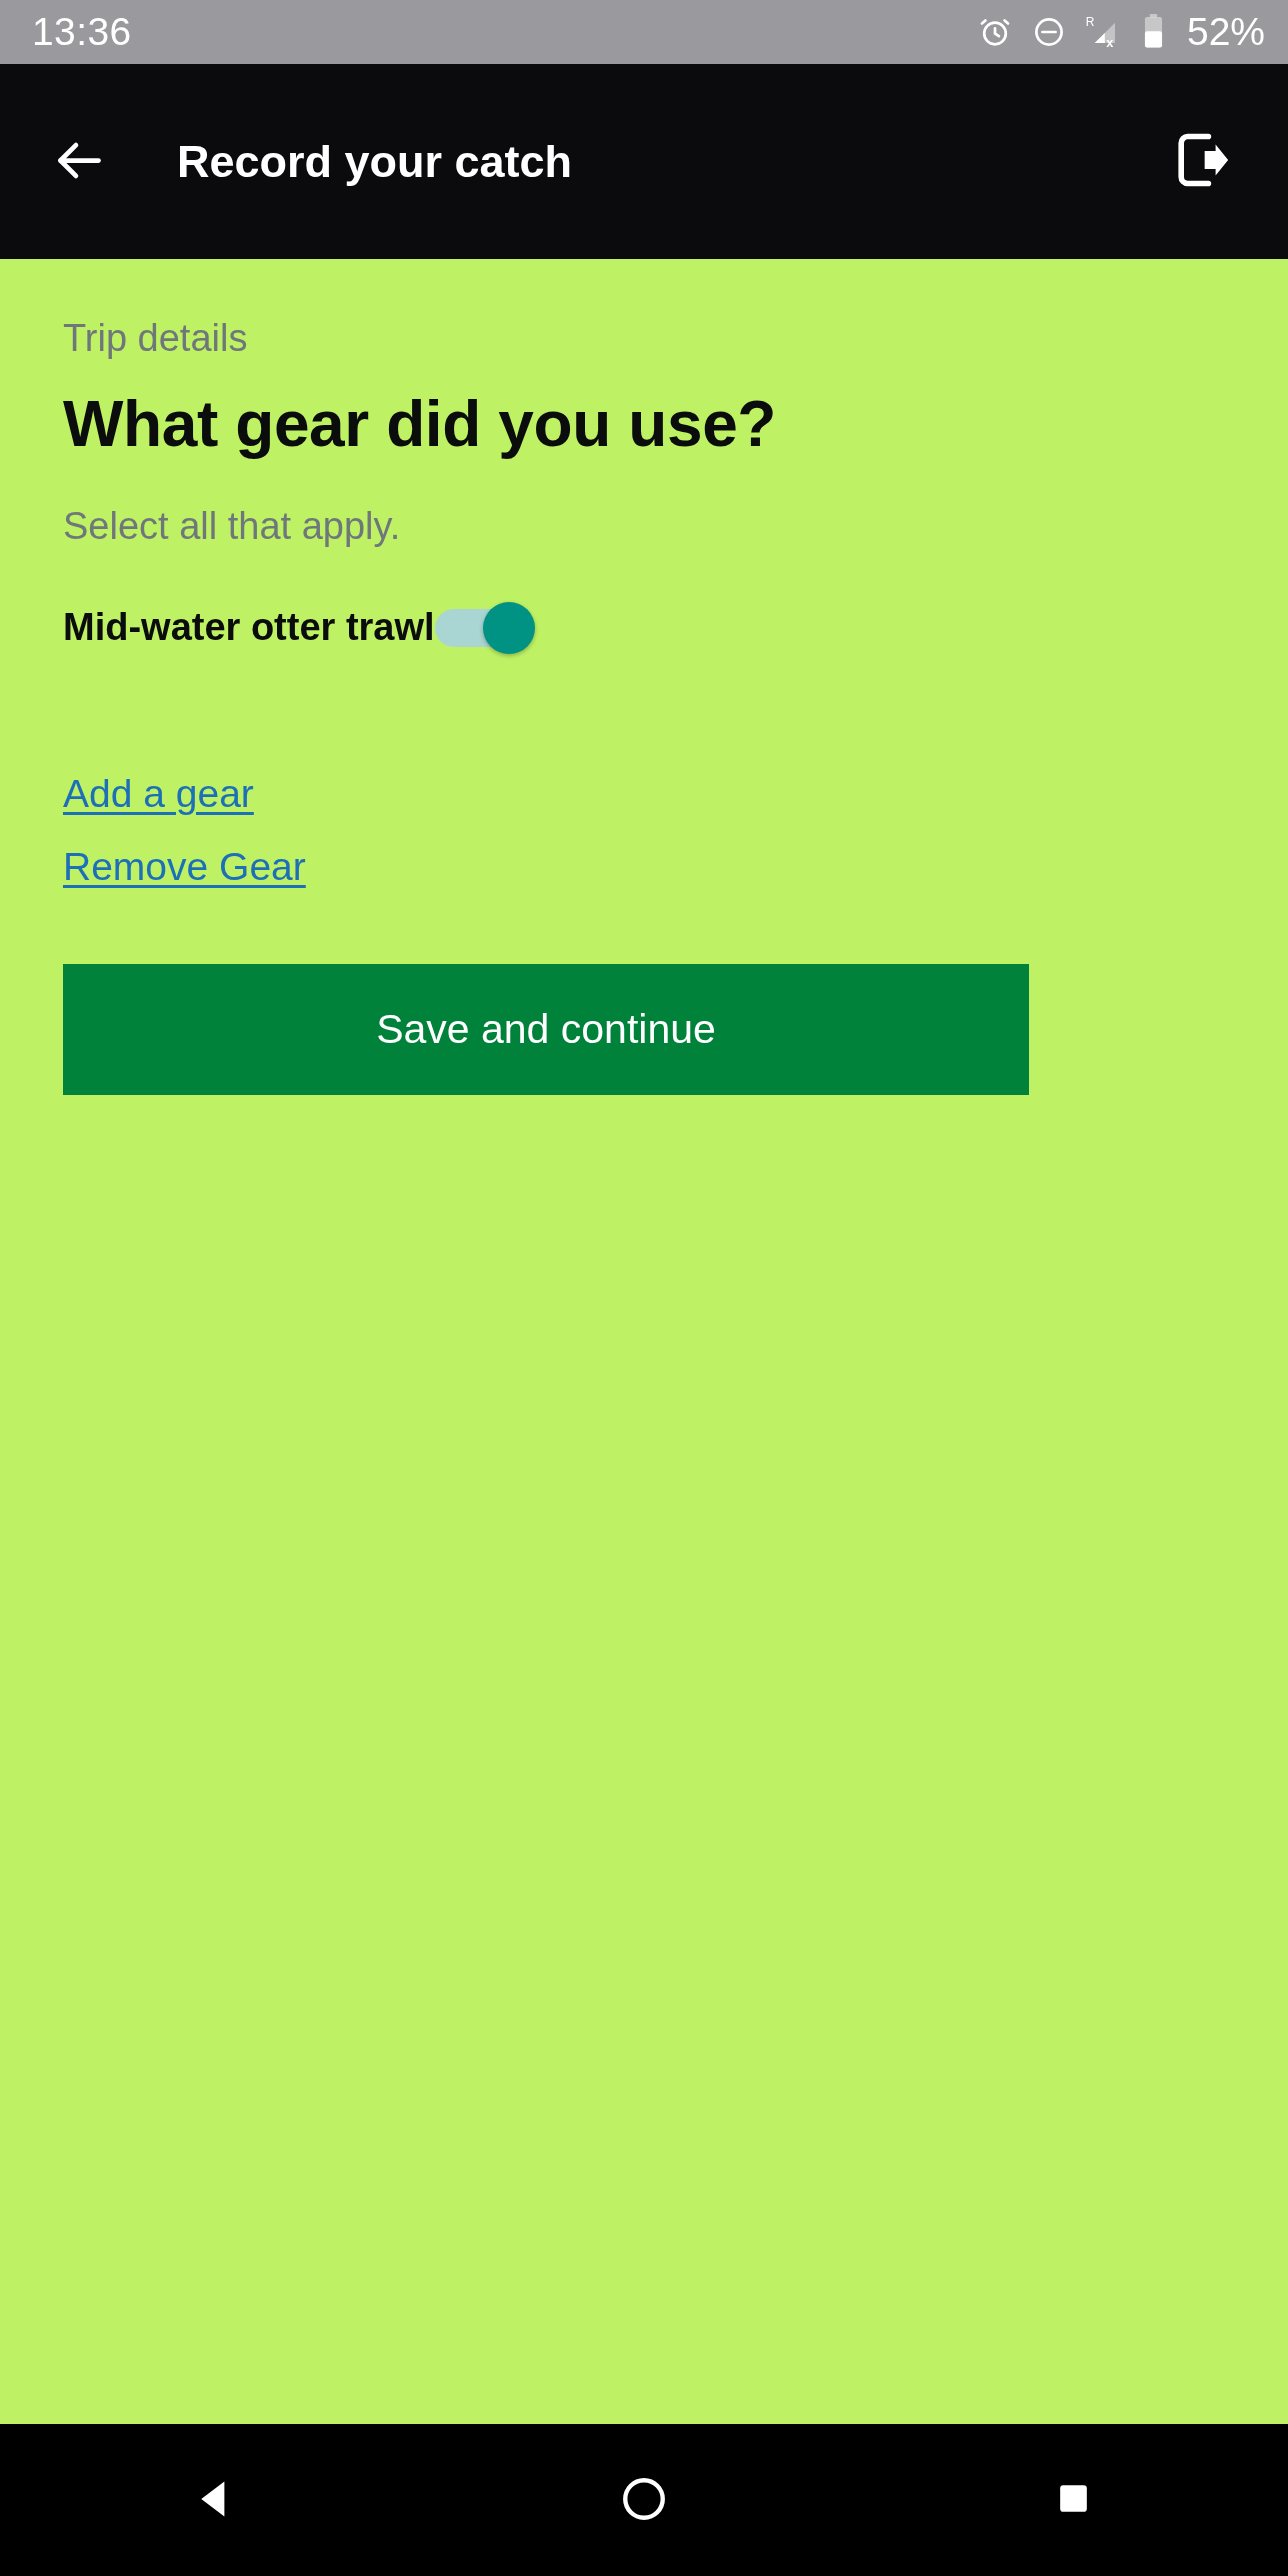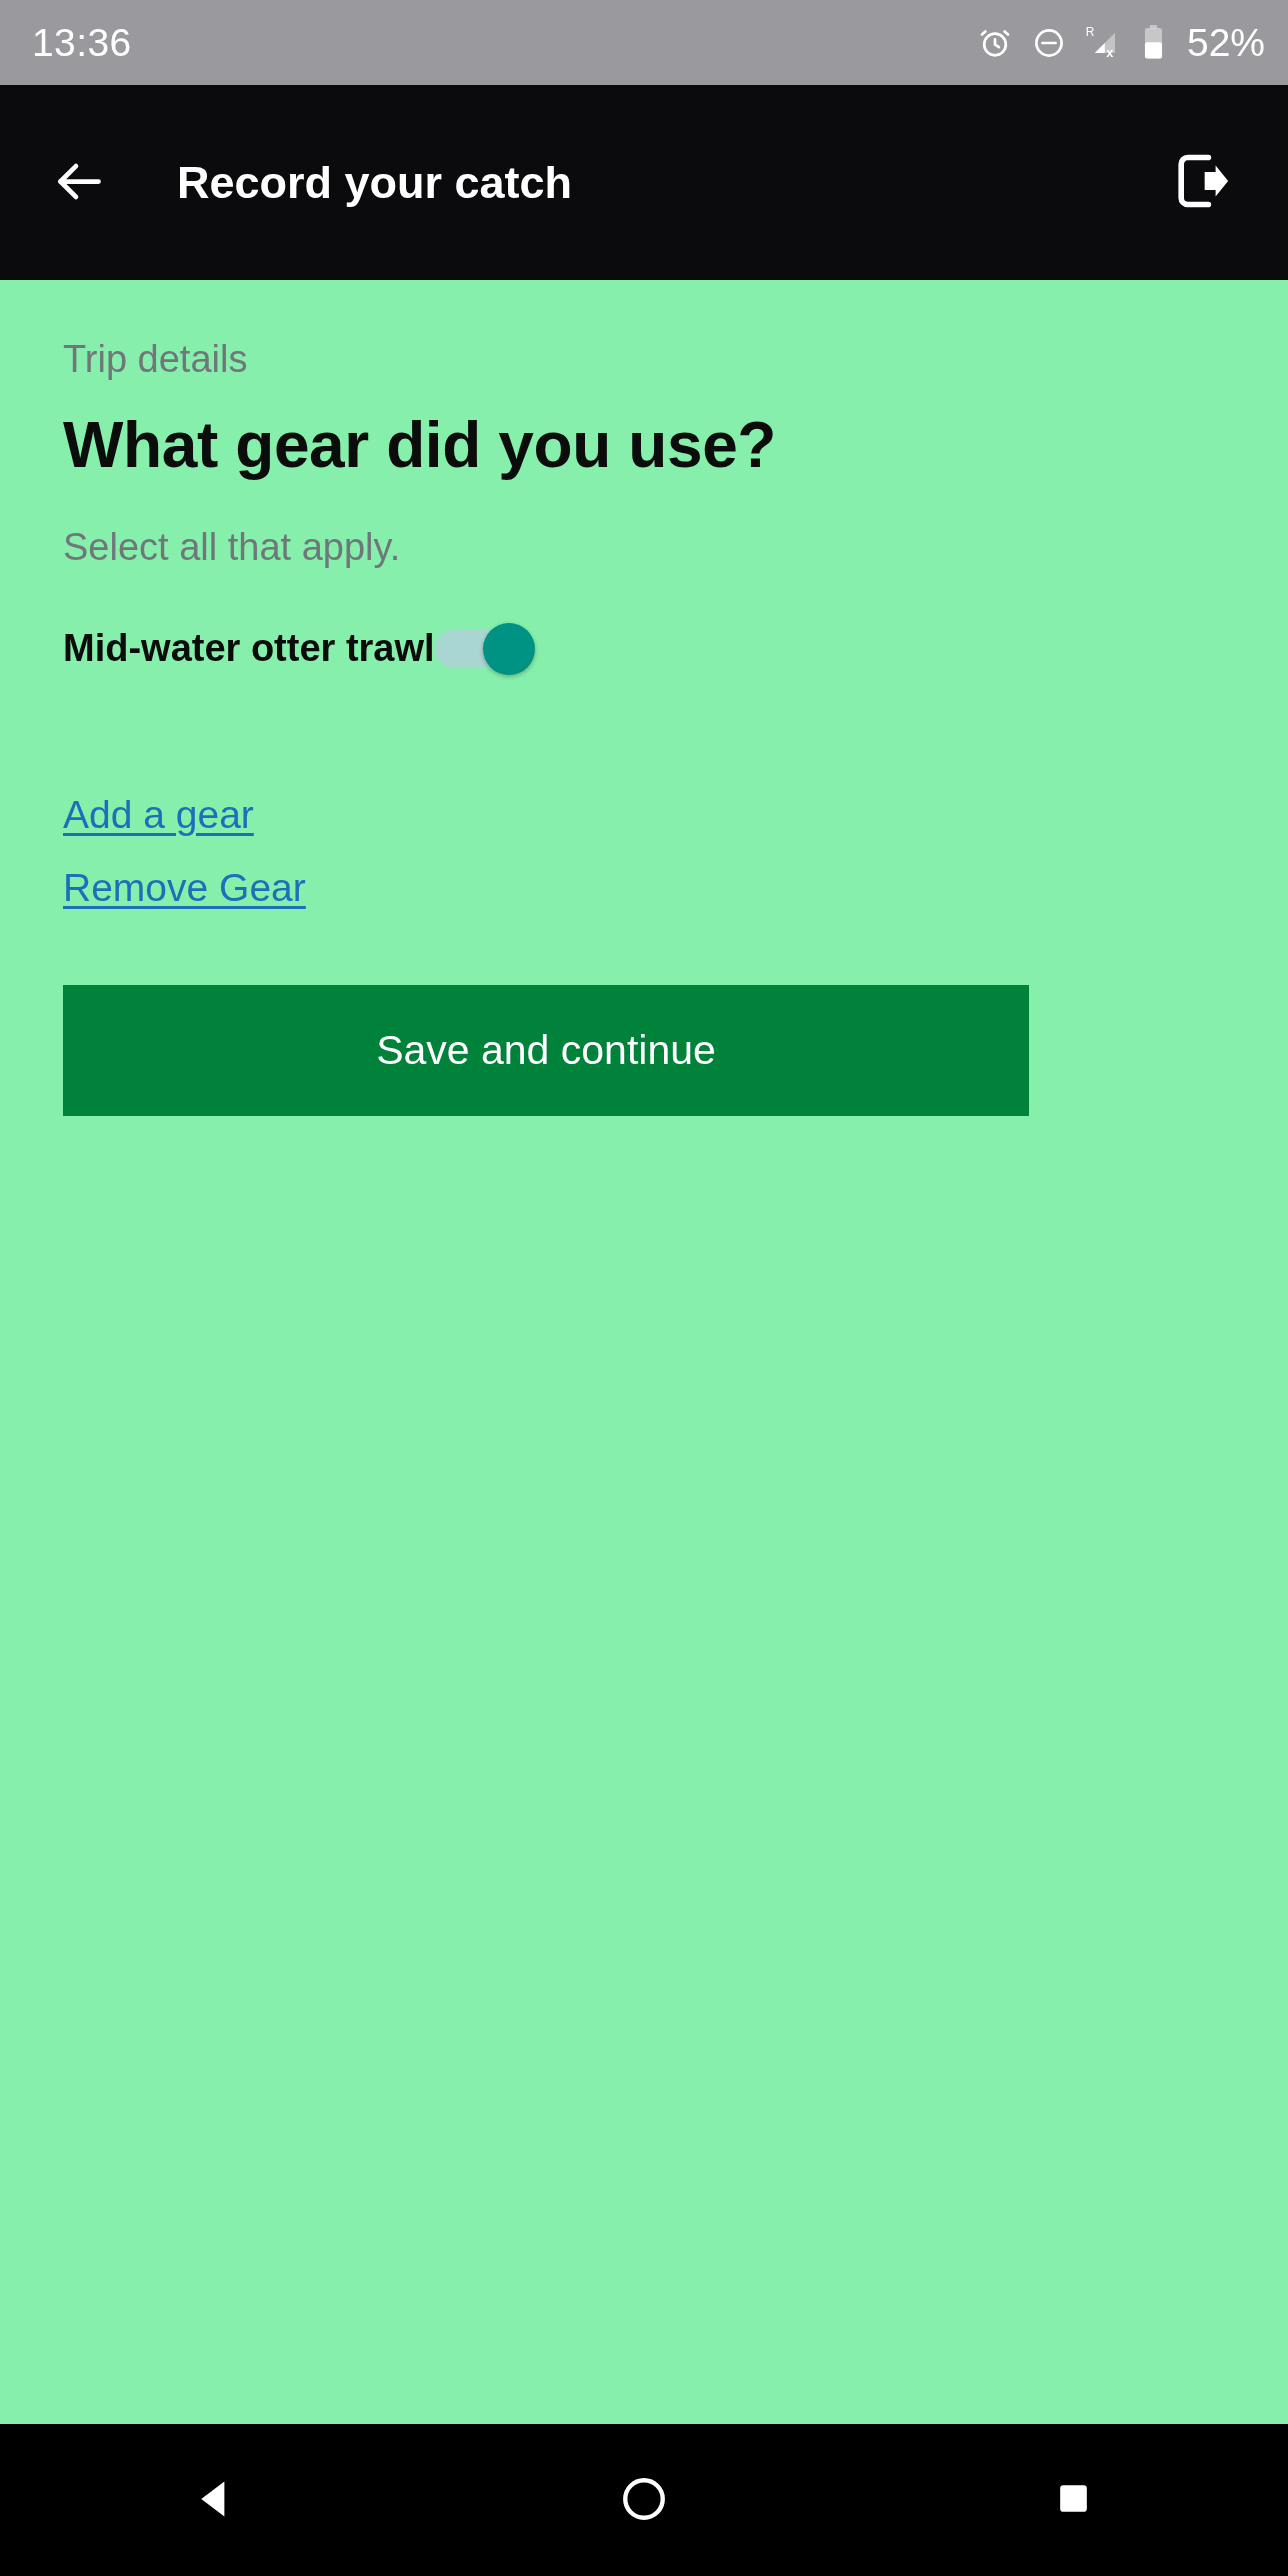--- a/index.html
+++ b/index.html
@@ -16,21 +16,21 @@
     position: relative;
     width: 1288px;
     height: 2576px;
     background: #ffffff;
     display: flex;
     flex-direction: column;
   }
 
   
   .status-bar {
-    height: 85px;
+    height: 64px;
     background: #9a9a9e;
     display: flex;
     align-items: center;
     justify-content: space-between;
     padding: 0 23px 0 32px;
     flex: none;
   }
   .status-clock {
     color: #ffffff;
     font-size: 39px;
@@ -80,21 +80,21 @@
     height: 77px;
     display: flex;
     align-items: center;
     justify-content: center;
     flex: none;
   }
 
   
   .content {
     flex: 1 1 auto;
-    background: #86efac;
+    background: #bef264;
     padding: 57px 63px 0 63px;
     position: relative;
   }
 
   .caption {
     font-size: 38px;
     color: #6f777b;
     line-height: 1.2;
   }
 

